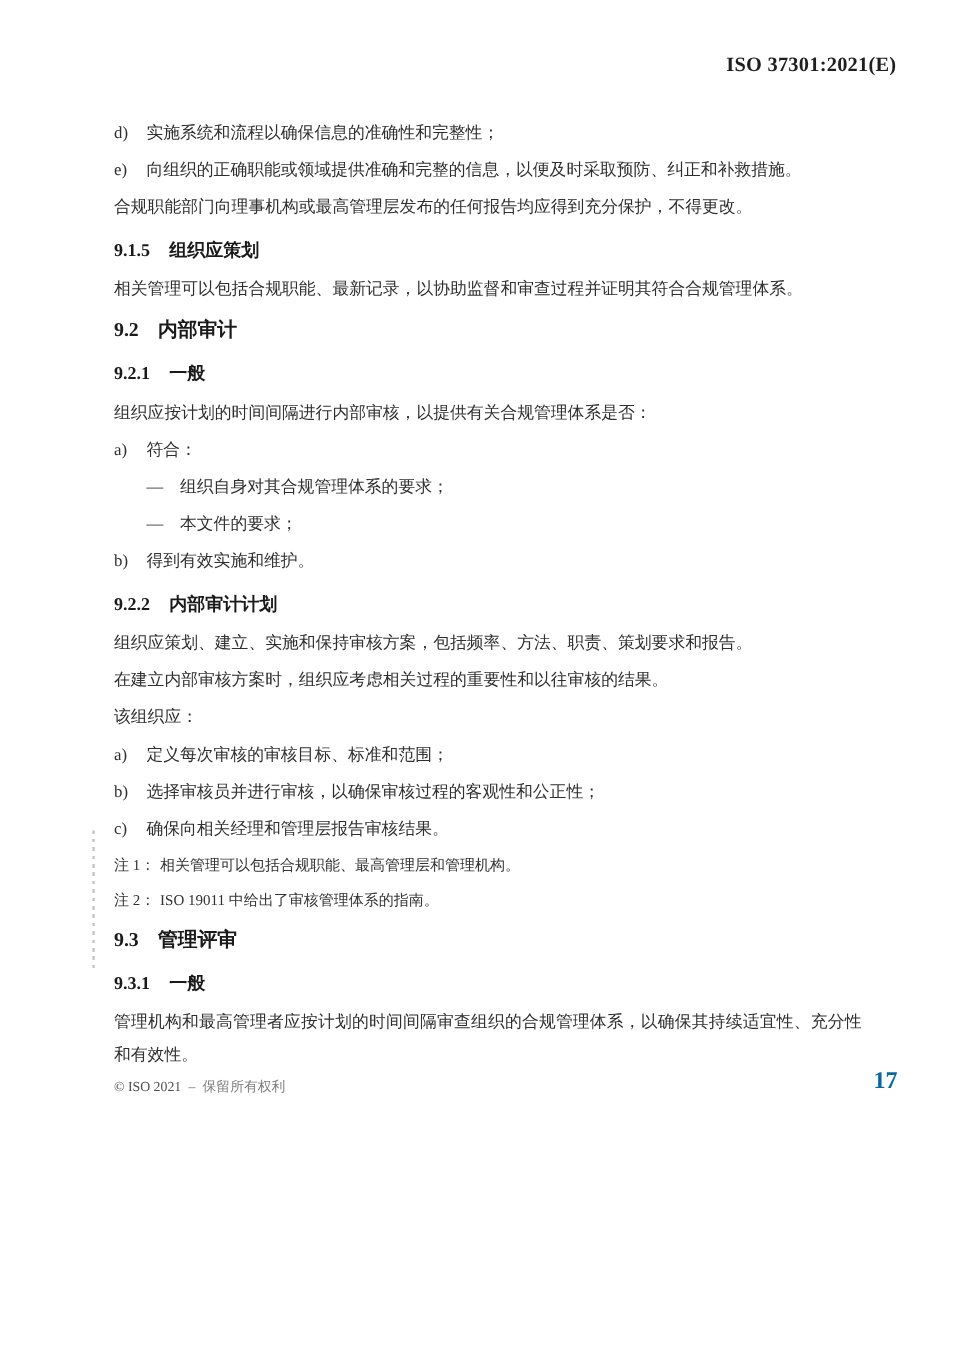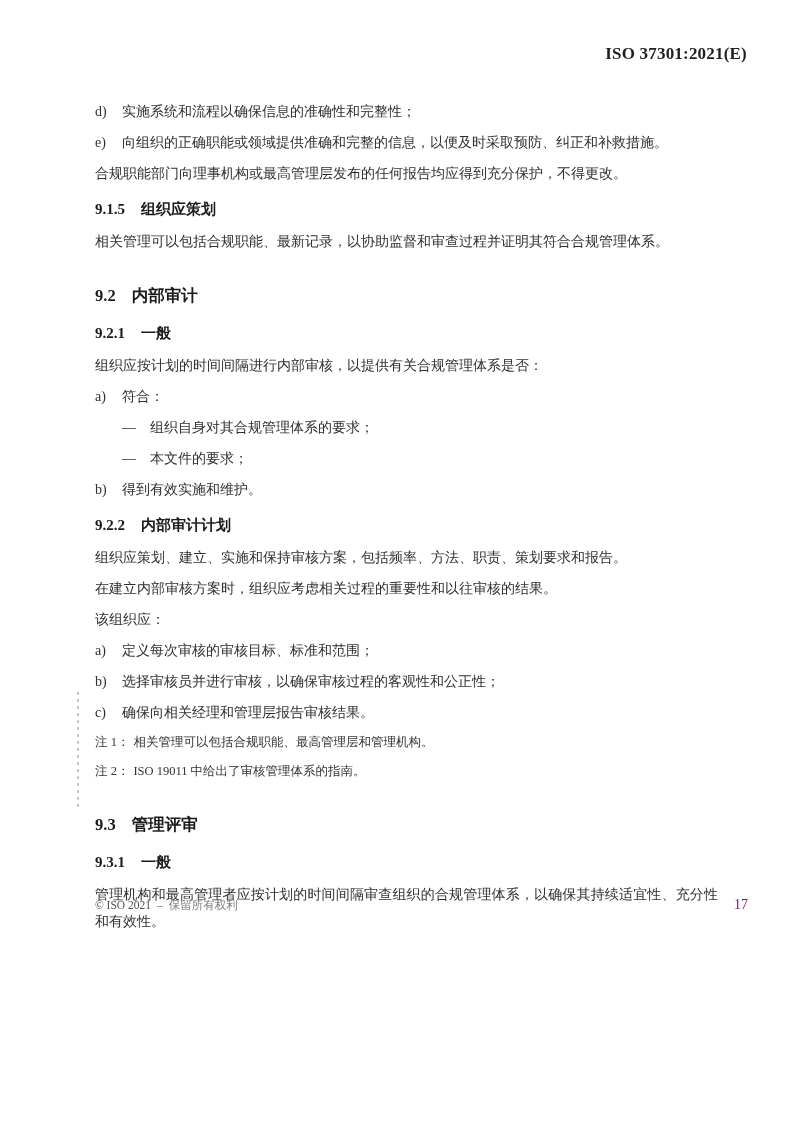--- a/index.html
+++ b/index.html
@@ -47,21 +47,21 @@
   }
   .dash .dash-glyph {
     display: inline-block;
     width: 28px;
   }
   .h2 {
     font-size: 16.5px;
     font-weight: bold;
     line-height: 31px;
     color: #1a1a1a;
-    margin-top: 25px;
+    margin-top: 4px;
     margin-bottom: 3px;
   }
   .h3 {
     font-size: 15px;
     font-weight: bold;
     line-height: 29px;
     color: #1a1a1a;
     margin-top: 8px;
     margin-bottom: 2px;
   }
@@ -97,23 +97,23 @@
     justify-content: space-between;
     align-items: flex-end;
   }
   .copyright {
     font-size: 11.5px;
     color: #4f4f4f;
   }
   .copyright .sep { margin: 0 6px; color: #6f6f6f; }
   .copyright .rights { color: #7d7d7d; }
   .page-num {
-    font-size: 14px;
-    font-weight: normal;
-    color: #701a75;
+    font-size: 20px;
+    font-weight: bold;
+    color: #0369a1;
   }
 </style>
 </head>
 <body>
 
 <div class="page">
 
   <div class="header">
     <span>ISO 37301:2021(E)</span>
   </div>

